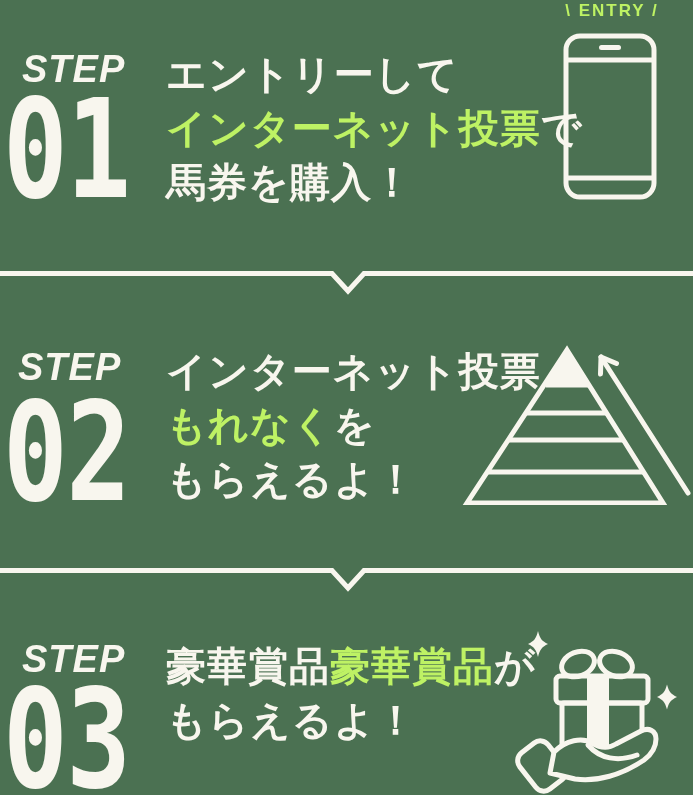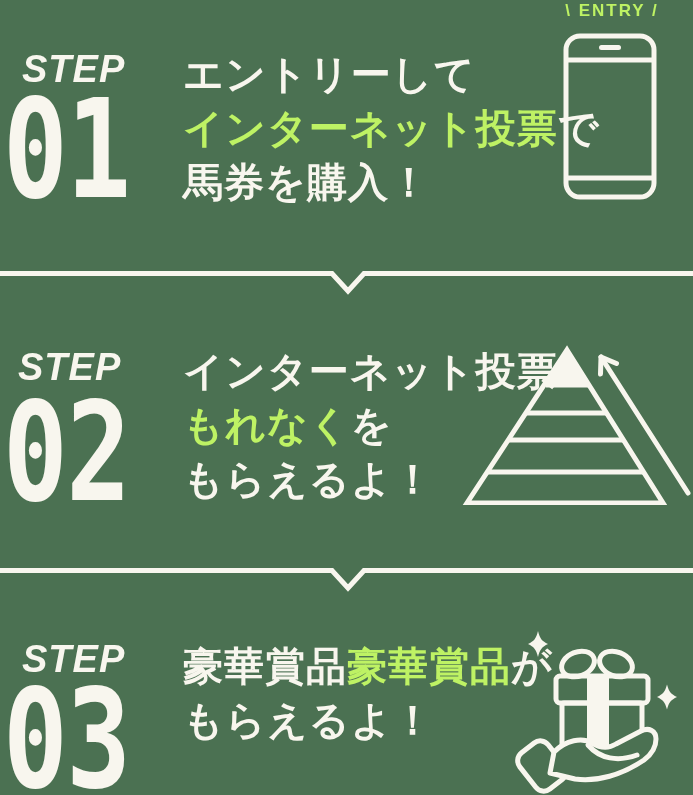--- a/index.html
+++ b/index.html
@@ -34,21 +34,21 @@
     font-size: 138px;
     line-height: 1;
     letter-spacing: -2px;
     color: #F8F6EE;
     transform: scaleX(0.78);
     transform-origin: 0 0;
     white-space: nowrap;
   }
   .step-text {
     position: absolute;
-    left: 183px;
+    left: 166px;
     font-weight: bold;
     font-size: 40px;
     line-height: 54px;
     letter-spacing: 1px;
     white-space: nowrap;
     color: #F8F6EE;
   }
   .seg { color: #F8F6EE; }
   .seg.hl { color: #bef264; }
 

